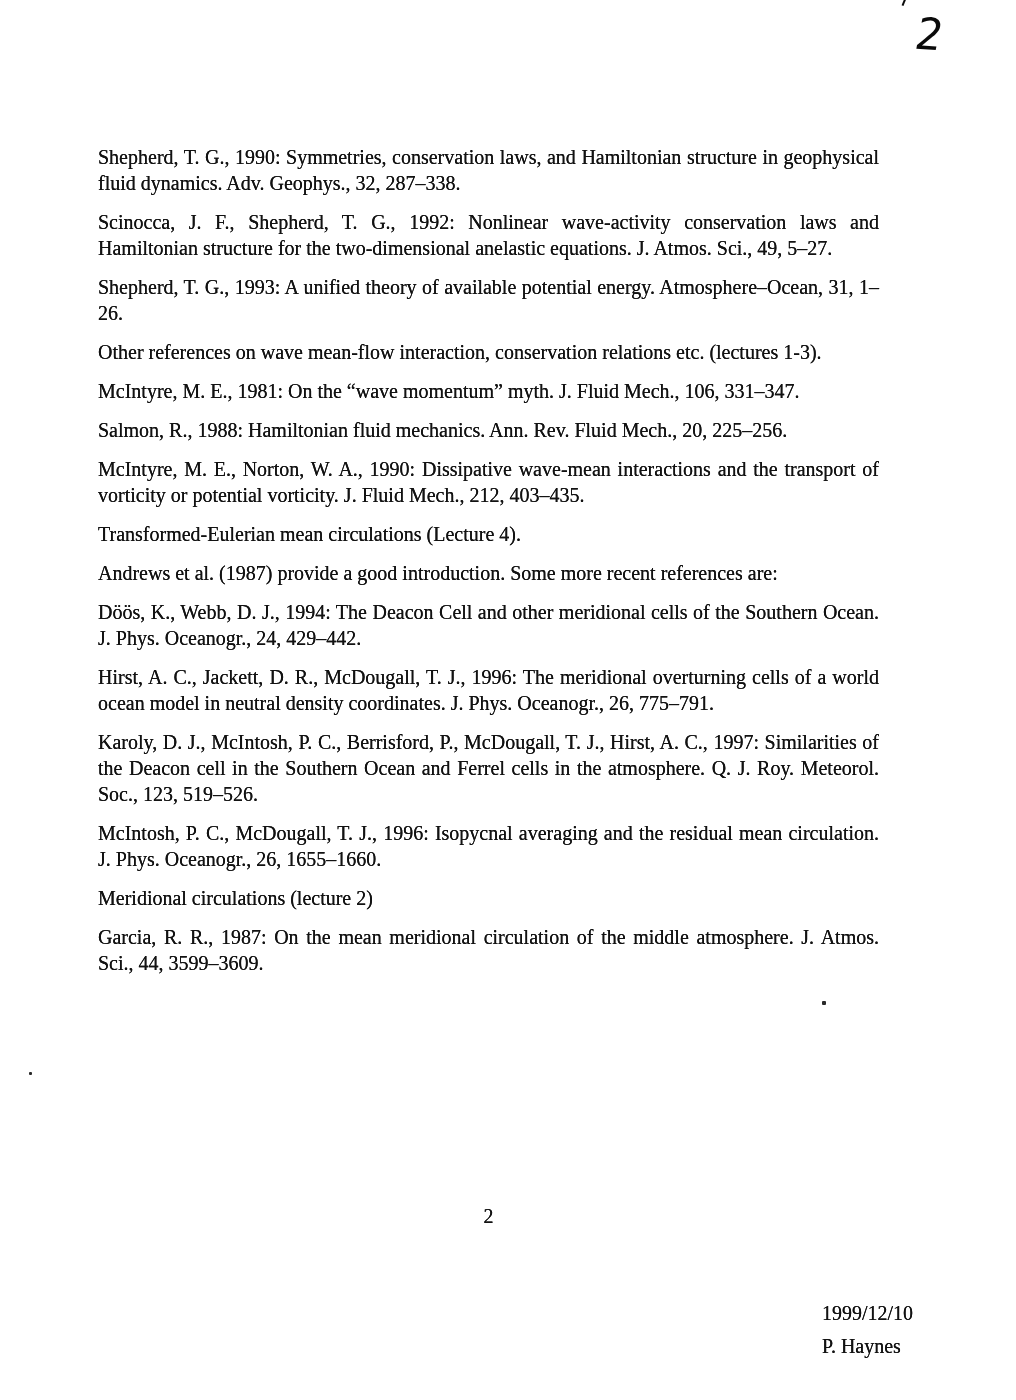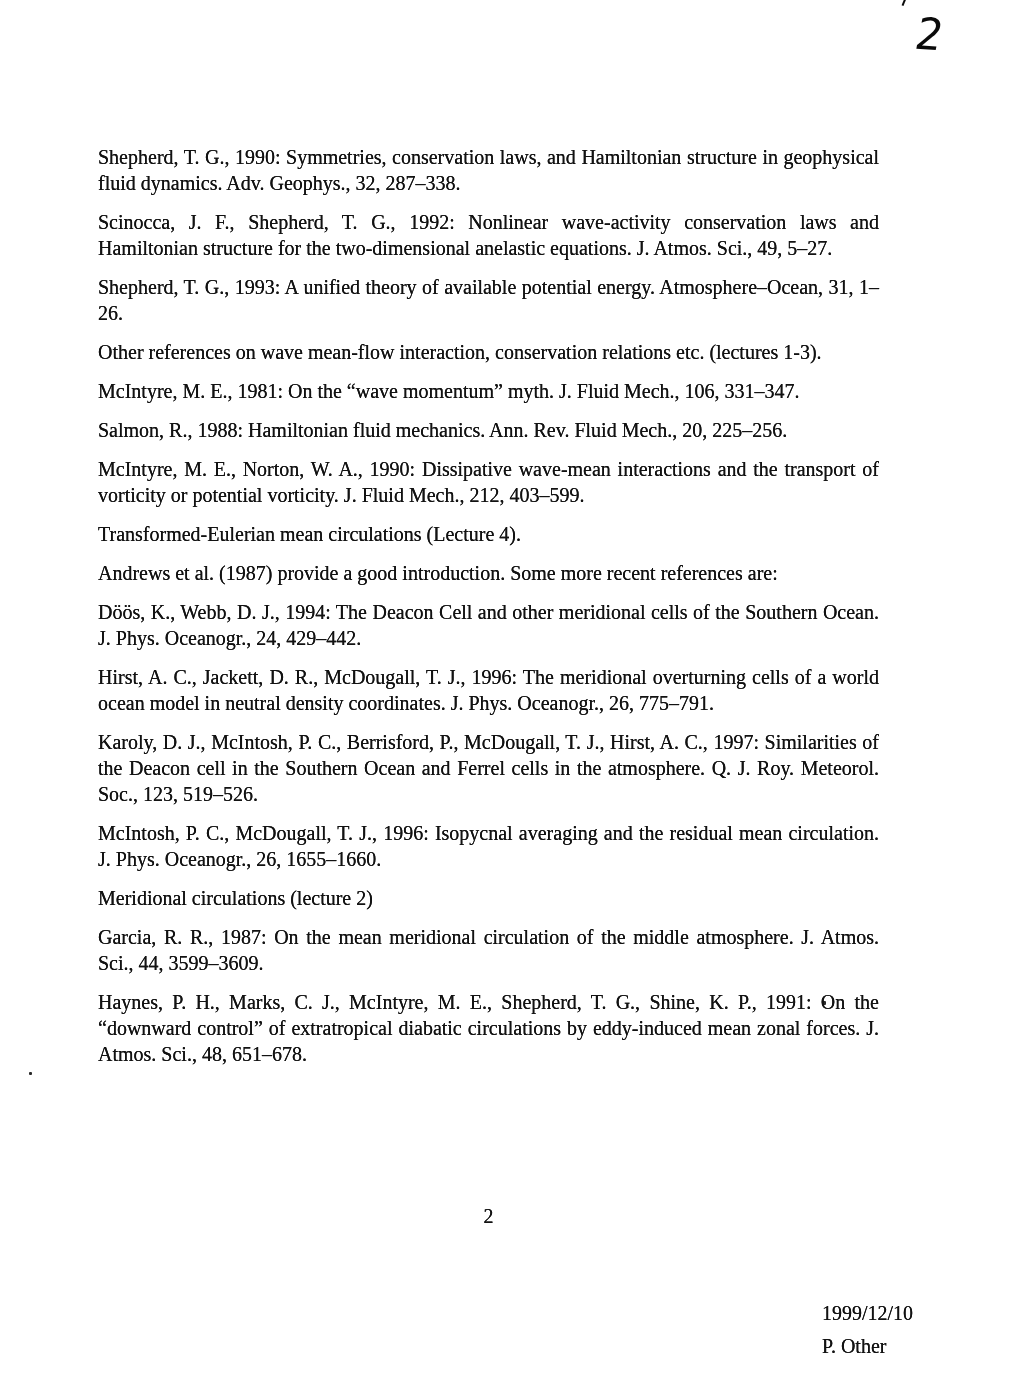--- a/index.html
+++ b/index.html
@@ -98,32 +98,31 @@
 
   <div class="handwritten-number">2</div>
 
   <div class="textblock">
     <div class="para">Shepherd, T. G., 1990: Symmetries, conservation laws, and Hamiltonian structure in geophysical fluid dynamics. Adv. Geophys., 32, 287–338.</div>
     <div class="para">Scinocca, J. F., Shepherd, T. G., 1992: Nonlinear wave-activity conservation laws and Hamiltonian structure for the two-dimensional anelastic equations. J. Atmos. Sci., 49, 5–27.</div>
     <div class="para">Shepherd, T. G., 1993: A unified theory of available potential energy. Atmosphere–Ocean, 31, 1–26.</div>
     <div class="para heading">Other references on wave mean-flow interaction, conservation relations etc. (lectures 1-3).</div>
     <div class="para">McIntyre, M. E., 1981: On the “wave momentum” myth. J. Fluid Mech., 106, 331–347.</div>
     <div class="para">Salmon, R., 1988: Hamiltonian fluid mechanics. Ann. Rev. Fluid Mech., 20, 225–256.</div>
-    <div class="para">McIntyre, M. E., Norton, W. A., 1990: Dissipative wave-mean interactions and the transport of vorticity or potential vorticity. J. Fluid Mech., 212, 403–599.</div>
+    <div class="para">McIntyre, M. E., Norton, W. A., 1990: Dissipative wave-mean interactions and the transport of vorticity or potential vorticity. J. Fluid Mech., 212, 403–435.</div>
     <div class="para heading">Transformed-Eulerian mean circulations (Lecture 4).</div>
     <div class="para">Andrews et al. (1987) provide a good introduction. Some more recent references are:</div>
     <div class="para">Döös, K., Webb, D. J., 1994: The Deacon Cell and other meridional cells of the Southern Ocean. J. Phys. Oceanogr., 24, 429–442.</div>
     <div class="para">Hirst, A. C., Jackett, D. R., McDougall, T. J., 1996: The meridional overturning cells of a world ocean model in neutral density coordinates. J. Phys. Oceanogr., 26, 775–791.</div>
     <div class="para">Karoly, D. J., McIntosh, P. C., Berrisford, P., McDougall, T. J., Hirst, A. C., 1997: Similarities of the Deacon cell in the Southern Ocean and Ferrel cells in the atmosphere. Q. J. Roy. Meteorol. Soc., 123, 519–526.</div>
     <div class="para">McIntosh, P. C., McDougall, T. J., 1996: Isopycnal averaging and the residual mean circulation. J. Phys. Oceanogr., 26, 1655–1660.</div>
     <div class="para heading">Meridional circulations (lecture 2)</div>
     <div class="para">Garcia, R. R., 1987: On the mean meridional circulation of the middle atmosphere. J. Atmos. Sci., 44, 3599–3609.</div>
-    <div class="para">Haynes, P. H., Marks, C. J., McIntyre, M. E., Shepherd, T. G., Shine, K. P., 1991: On the “downward control” of extratropical diabatic circulations by eddy-induced mean zonal forces. J. Atmos. Sci., 48, 651–678.</div>
   </div>
 
   <div class="page-number">2</div>
 
   <div class="footer">
     <div>1999/12/10</div>
-    <div>P. Other</div>
+    <div>P. Haynes</div>
   </div>
 
 </div>
 
 </body></html>

